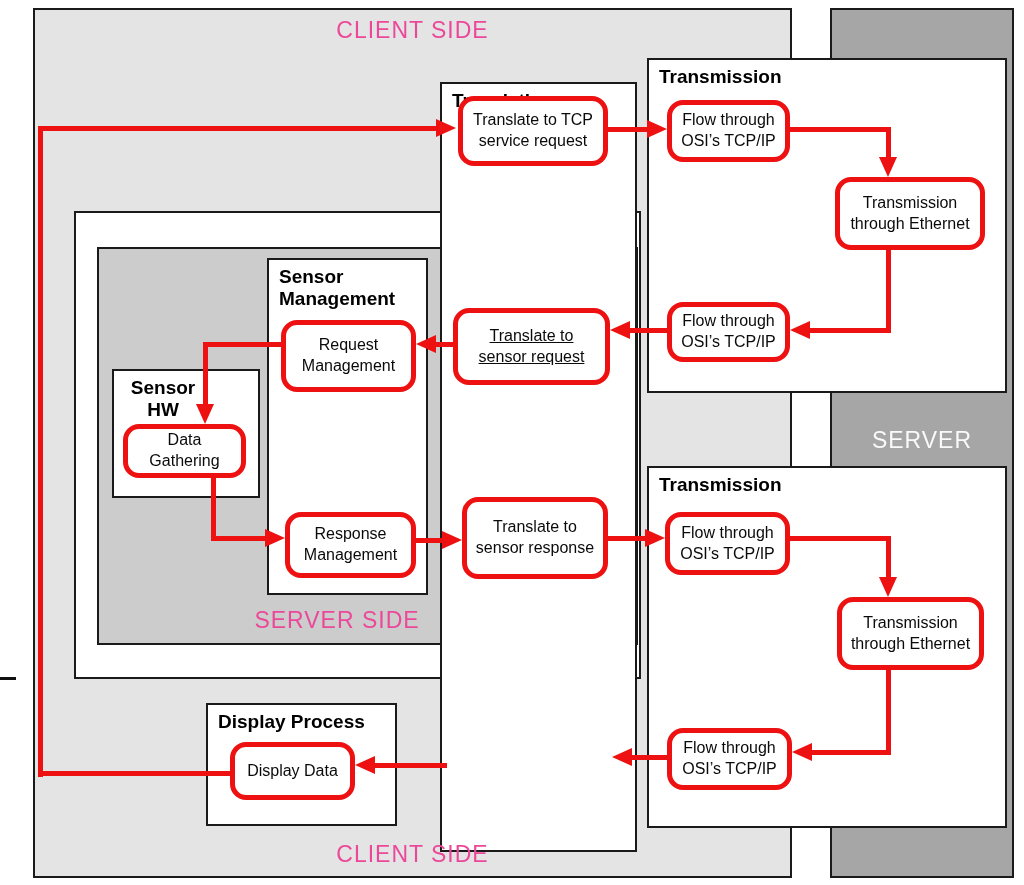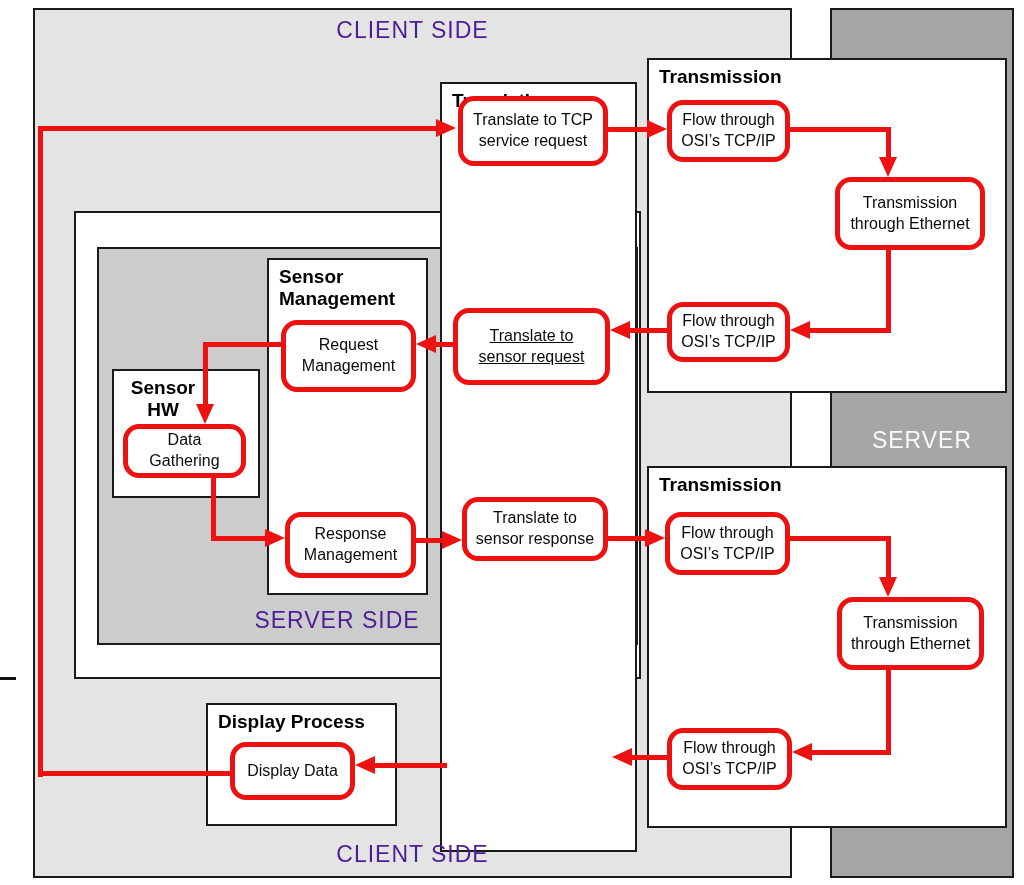--- a/index.html
+++ b/index.html
@@ -16,42 +16,42 @@
   .shw      { left:112px; top:369px; width:148px; height:129px; background:#ffffff; }
   .trans-col{ left:440px; top:58px;  width:197px; height:770px; background:#ffffff;margin-top:24px; }
   .tx-top   { left:647px; top:58px;  width:360px; height:335px; background:#ffffff; }
   .tx-bot   { left:647px; top:466px; width:360px; height:362px; background:#ffffff; }
   .disp     { left:206px; top:703px; width:191px; height:123px; background:#ffffff; }
 
   .box-title { position:absolute; left:10px; top:6px; font-weight:bold; font-size:19px; color:#000; line-height:1.15; }
   .smgmt .box-title { width:130px; }
   .shw .box-title   { left:6px; width:86px; text-align:center; }
 
-  .region-label { position:absolute; font-size:23px; color:#4c1d95; letter-spacing:1px; text-align:center; }
+  .region-label { position:absolute; font-size:23px; color:#ec4899; letter-spacing:1px; text-align:center; }
   .lbl-client-top    { left:33px;  top:17px;  width:759px; }
   .lbl-client-bottom { left:33px;  top:841px; width:759px; }
   .lbl-network       { left:830px; top:427px; width:184px; color:#fafafa; }
   .lbl-server        { left:97px;  top:607px; width:450px;margin-left:15px; }
 
   .node {
     position:absolute; box-sizing:border-box; background:#ffffff;
     border:5px solid var(--node-border,#ee1111); border-radius:16px;
     display:flex; align-items:center; justify-content:center;
     text-align:center; font-size:16px; line-height:1.3; color:#0a0a0a;
   }
   .nt { display:inline-block; }
   #n-ttcp  {left:458px; top:96px;  width:150px; height:70px;}
   #n-f1    {left:667px; top:100px; width:123px; height:62px;}
   #n-e1    {left:835px; top:177px; width:150px; height:73px;}
   #n-f2    {left:667px; top:302px; width:123px; height:60px;}
   #n-tsreq {left:453px; top:308px; width:157px; height:77px;}
   #n-rm    {left:281px; top:320px; width:135px; height:72px;}
   #n-dg    {left:123px; top:424px; width:123px; height:54px;}
   #n-rsm   {left:285px; top:512px; width:131px; height:66px;}
-  #n-tsresp{left:462px; top:497px; width:146px; height:64px;}
+  #n-tsresp{left:462px; top:497px; width:146px; height:82px;}
   #n-f3    {left:665px; top:512px; width:125px; height:63px;}
   #n-e2    {left:837px; top:597px; width:147px; height:73px;}
   #n-f4    {left:667px; top:728px; width:125px; height:62px;}
   #n-tdisp {left:447px; top:730px; width:165px; height:78px;}
   #n-dd    {left:230px; top:742px; width:125px; height:58px;}
 
   .seg { position:absolute; background:var(--arrow,#ee1111); }
   .ah  { position:absolute; width:0; height:0; }
   .ah-r { border-top:9px solid transparent; border-bottom:9px solid transparent; border-left:20px solid var(--arrow,#ee1111); }
   .ah-l { border-top:9px solid transparent; border-bottom:9px solid transparent; border-right:20px solid var(--arrow,#ee1111); }

